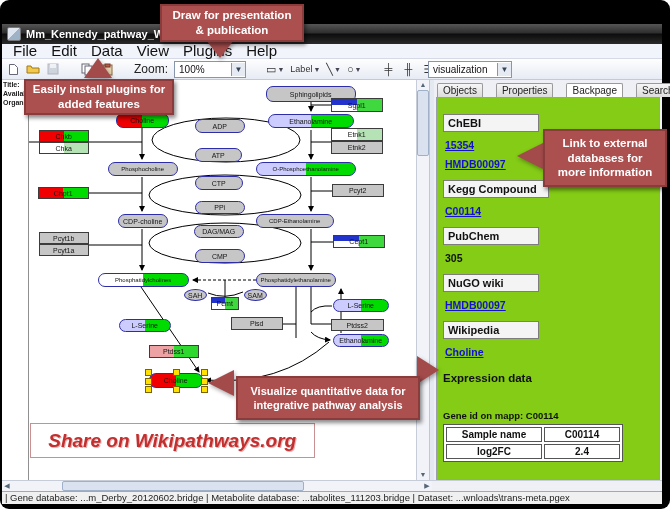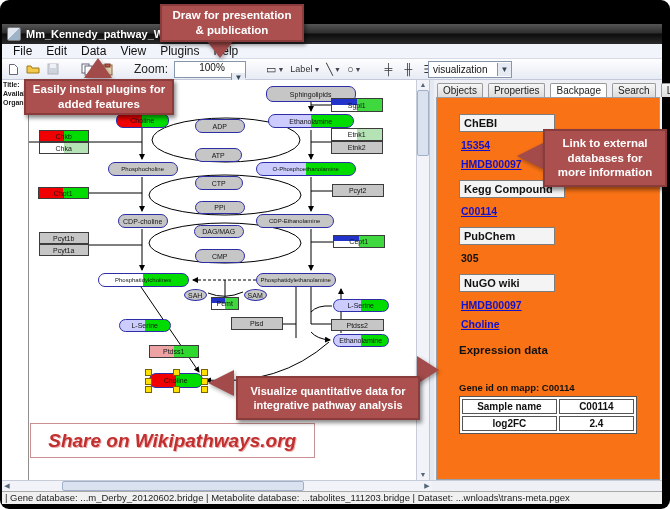--- a/index.html
+++ b/index.html
@@ -4,53 +4,53 @@
 <style>
   html,body{margin:0;padding:0;background:#fff;font-family:"Liberation Sans",sans-serif;}
   #frame{position:relative;width:670px;height:509px;background:#000;border-radius:9px;overflow:hidden;}
   #window{position:absolute;left:2px;top:24px;width:660px;height:476px;background:#eef1f8;}
   
   #titlebar{height:20px;background:linear-gradient(180deg,#555 0%,#2e2e2e 45%,#0c0c0c 50%,#2a2a2a 100%);display:flex;align-items:center;padding:0 5px;color:#fff;}
   #titlebar .ttl{font-size:11px;font-weight:bold;margin-left:5px;white-space:nowrap;}
   #app-ico{width:12px;height:12px;background:linear-gradient(135deg,#dfe6ef 0 50%,#9fb3c8 50%);border:1px solid #777;border-radius:2px;}
   
   #menubar{height:14px;background:#f2f4fb;border-bottom:1px solid #d6dae6;display:flex;align-items:center;padding-left:4px;}
-  .menu-item{font-size:12px;color:#111;padding:0 7px;line-height:14px;}
+  .menu-item{font-size:15px;color:#111;padding:0 7px;line-height:14px;}
   
   #toolbar{position:relative;height:20px;background:linear-gradient(180deg,#fefefe,#e7ebf4);border-bottom:1px solid #c3c9d8;display:flex;align-items:center;gap:6px;padding-left:4px;}
   .tbtn{display:inline-flex;align-items:center;justify-content:center;height:16px;min-width:14px;font-size:11px;color:#333;}
   .tsep{width:8px;}
   .zoom-lab{font-size:12px;font-weight:normal;color:#222;}
   .combo{display:inline-flex;align-items:center;height:15px;background:#fff;border:1px solid #8795ad;font-size:10px;padding-left:4px;color:#111;}
   .combo .arr{margin-left:auto;width:13px;height:13px;background:#e6eaf2;border-left:1px solid #8795ad;font-size:8px;display:flex;align-items:center;justify-content:center;color:#345;}
-  #zoom-combo{width:66px;flex-direction:column;}
+  #zoom-combo{width:66px;}
   #vis-combo{position:absolute;left:426px;top:2px;width:78px;}
   .dd{font-size:7px;color:#445;margin-left:1px;}
   
   #main{display:flex;height:400px;}
   #leftpanel{width:26px;background:#fff;border-right:1px solid #909090;overflow:hidden;}
   #leftpanel .lp-line{font-size:7px;font-weight:bold;color:#222;white-space:nowrap;line-height:9px;padding-left:1px;}
   #canvas{position:relative;width:392px;background:#fff;overflow:hidden;}
   #edges{position:absolute;left:0;top:0;}
   .pnode{position:absolute;display:flex;align-items:center;justify-content:center;font-size:7px;color:#141414;white-space:nowrap;box-sizing:border-box;}
   .pnode.met{border:1px solid #2d2da8;border-radius:7px;}
   .pnode.gene{border:1px solid #3c3c3c;}
   .pnode.ell{border:1px solid #2d2da8;border-radius:50%;}
   .handle{position:absolute;width:5px;height:5px;background:#ffe000;border:1px solid #7a6400;}
   #share-banner{position:absolute;left:1px;top:343px;width:283px;height:33px;background:#fff;border:1px solid #c89090;display:flex;align-items:center;justify-content:center;font-family:Liberation Sans, sans-serif;font-style:italic;font-weight:bold;font-size:19px;color:#c22f2f;text-shadow:1px 1px 0 #e8b0b0;}
   #vscroll{width:12px;background:#f1f3f8;border-left:1px solid #c6ccd8;display:flex;flex-direction:column;align-items:center;}
   #vscroll .sarr{font-size:7px;color:#567;height:10px;line-height:10px;}
   #vthumb{width:10px;height:64px;background:#dbe2ef;border:1px solid #9fb0c8;border-radius:2px;}
   #splitter{width:4px;background:#e4e8f0;border-left:1px solid #c0c6d4;}
   
   #rightpanel{width:228px;background:#eef0f6;display:flex;flex-direction:column;}
-  #tabs{display:flex;align-items:flex-end;height:17px;padding-left:3px;gap:5px;}
+  #tabs{display:flex;align-items:flex-end;height:17px;padding-left:3px;gap:13px;}
   .tab{font-size:10px;color:#222;background:linear-gradient(#f6f6f6,#dcdcdc);border:1px solid #9a9a9a;border-bottom:none;padding:1px 5px;border-radius:2px 2px 0 0;}
   .tab.active{background:#fff;font-weight:normal;position:relative;top:1px;padding-bottom:2px;}
-  #panel-content{flex:1;background:#f97316;border:1px solid #9aa0ab;margin:0 2px 0 2px;padding:6px 22px;overflow:hidden;position:relative;}
+  #panel-content{flex:1;background:#84cc16;border:1px solid #9aa0ab;margin:0 2px 0 2px;padding:6px 6px;overflow:hidden;position:relative;}
   .sec-header{width:86px;border:1px solid #7d7d7d;background:#f4f4f4;font-size:11px;font-weight:bold;color:#111;padding:2px 4px;margin-top:10px;}
   .sec-header.wide{width:96px;}
   .sec-value{font-size:10.5px;font-weight:bold;margin:7px 0 2px 2px;color:#111;}
   .sec-value.link{color:#1212cc;text-decoration:underline;}
   #expr-title{font-size:11.5px;font-weight:bold;color:#111;margin-top:14px;}
   #gene-line{font-size:9.5px;font-weight:bold;color:#111;margin-top:26px;}
   #expr-table{border:1px solid #555;border-spacing:2px;background:#fff;margin-top:3px;}
   #expr-table td{border:1px solid #555;font-size:10px;font-weight:bold;text-align:center;padding:1px 4px;color:#111;}
   #expr-table td.c1{width:86px;}
   #expr-table td.c2{width:66px;}
@@ -270,20 +270,21 @@
               </div>
               <div>
                 <div class="sec-header">PubChem</div>
                 <div class="sec-value">305</div>
               </div>
               <div>
                 <div class="sec-header">NuGO wiki</div>
                 <div class="sec-value link">HMDB00097</div>
               </div>
               <div>
+                <div class="sec-header">Wikipedia</div>
                 <div class="sec-value link">Choline</div>
               </div>
             </div>
           <div id="expr-title">Expression data</div>
           <div id="gene-line">Gene id on mapp: C00114</div>
           <table id="expr-table">
               <tbody>
                 <tr>
                   <td class="c1">Sample name</td>
                   <td class="c2">C00114</td>

